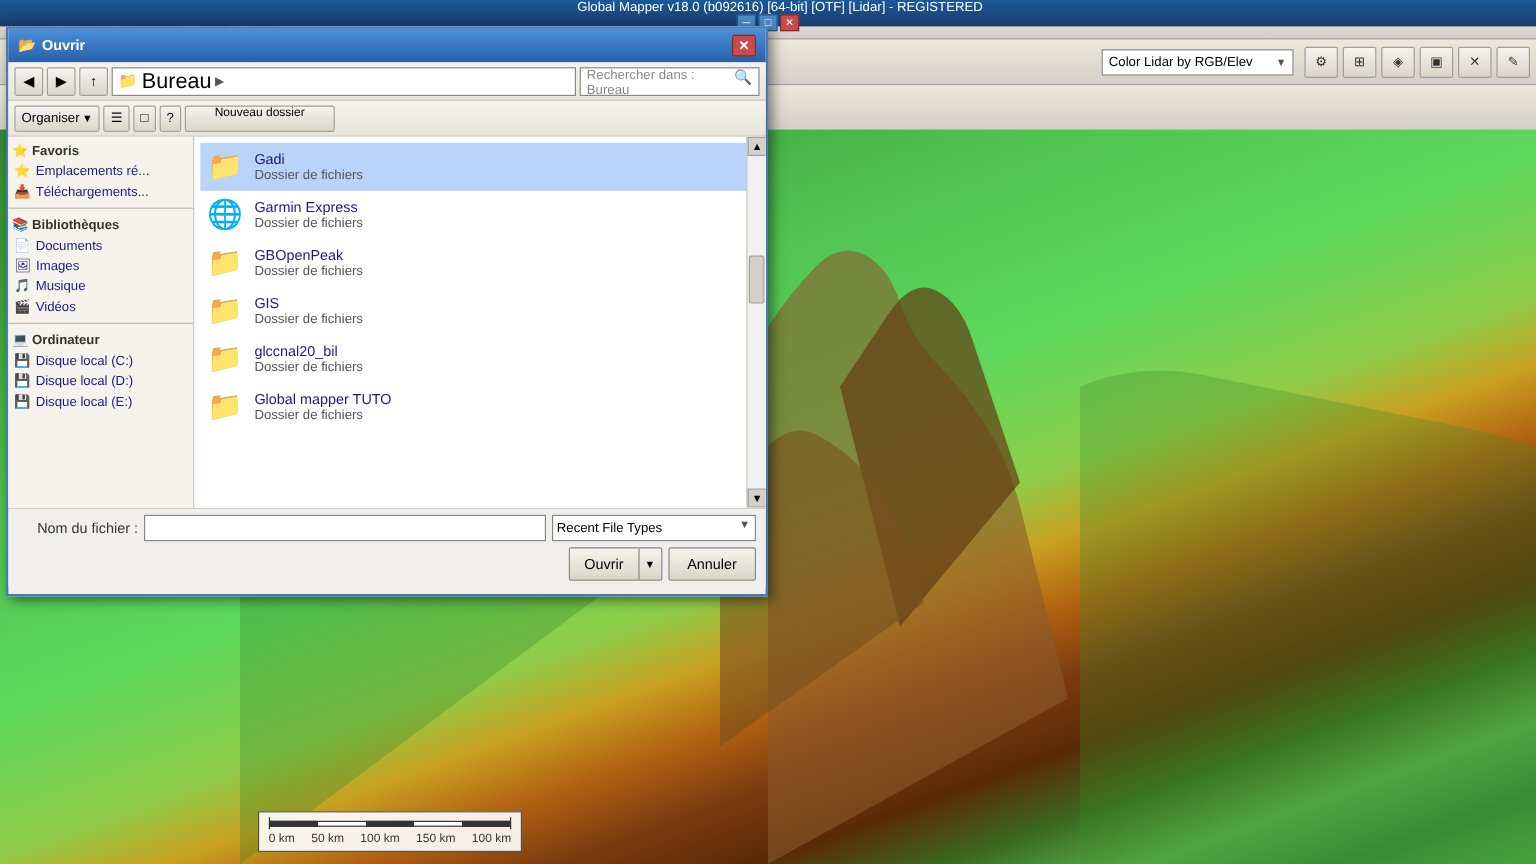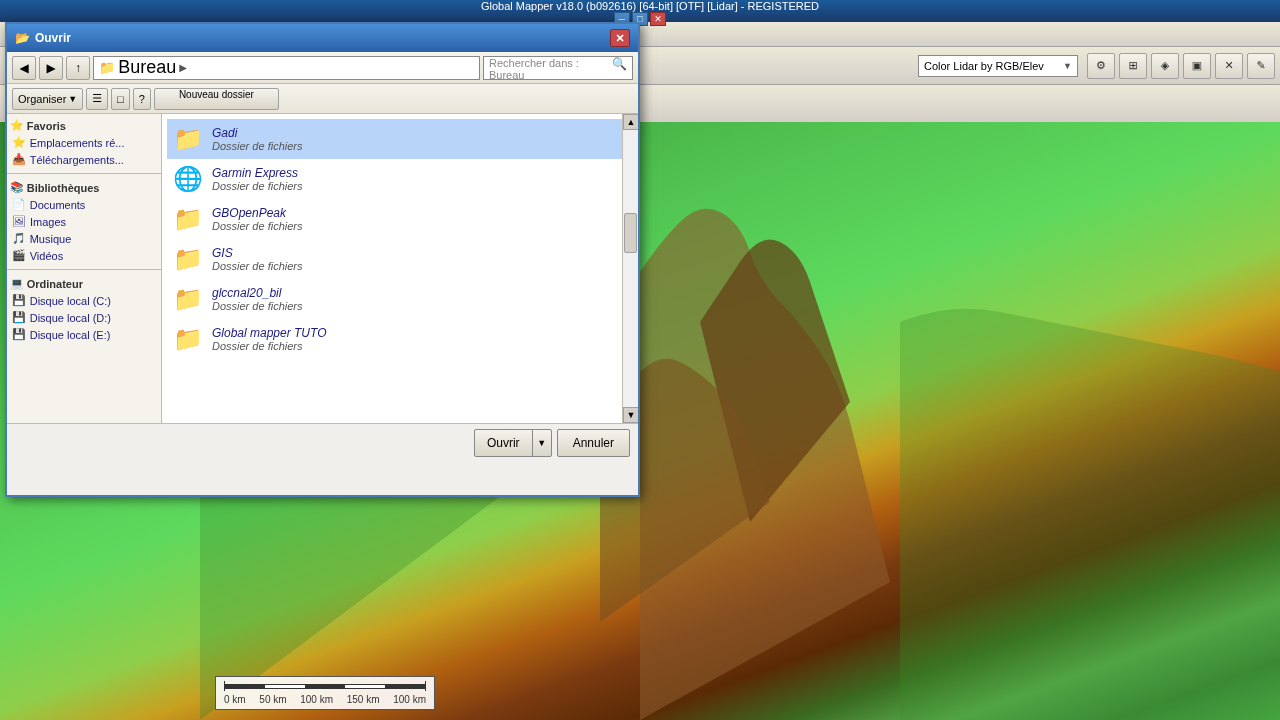--- a/index.html
+++ b/index.html
@@ -27,21 +27,21 @@
     .titlebar-btn {
       width: 16px; height: 14px; background: #4a8ac8;
       border: 1px solid #2a5a88; color: white; font-size: 9px;
       display: flex; align-items: center; justify-content: center; cursor: pointer;
     }
     .titlebar-btn.close { background: #c84a4a; border-color: #882a2a; }
 
     
     .gm-toolbar {
       position: absolute;
-      top: 22px; left: 0; width: 1280px; height: 100px;
+      top: 8px; left: 0; width: 1280px; height: 100px;
       background: #d4d0c8;
       z-index: 50;
     }
     .gm-toolbar-row1 {
       height: 25px;
       background: linear-gradient(to bottom, #ece9d8, #d4d0c8);
       border-bottom: 1px solid #a0a0a0;
       display: flex; align-items: center; padding: 0 5px; gap: 3px;
     }
     .gm-toolbar-row2 {
@@ -190,21 +190,21 @@
     .file-item {
       display: flex; align-items: center; padding: 3px 5px; gap: 8px;
       cursor: pointer; min-height: 40px;
     }
     .file-item.selected { background: #b8d4f8; }
     .file-icon {
       width: 32px; height: 32px; flex-shrink: 0;
       display: flex; align-items: center; justify-content: center;
       font-size: 24px;
     }
-    .file-info { display: flex; flex-direction: column; font-style: italic; }
+    .file-info { display: flex; flex-direction: column; }
     .file-name { font-size: 12px; color: #1a1a80; }
     .file-type { font-size: 11px; color: #555; }
 
     
     .dialog-preview {
       width: 85px;
       background: #f5f3ec;
       border-left: 1px solid #c0bdb0;
       display: flex; flex-direction: column; align-items: center;
       justify-content: center; padding: 5px;
@@ -545,20 +545,27 @@
             <div class="scrollbar-thumb"></div>
           </div>
           <div class="scrollbar-btn">▼</div>
         </div>
       </div>
 
     </div>
 
     <div class="dialog-bottom">
 
+      <div class="dialog-filename-row">
+        <span class="filename-label">Nom du fichier :</span>
+        <input class="filename-input" type="text" value="" style="">
+        <div class="filetype-wrapper">
+          <select class="filetype-select"><option>Recent File Types</option></select>
+        </div>
+      </div>
 
       <div class="dialog-buttons-row">
         <div class="btn-open">
           <div class="btn-open-main">Ouvrir</div>
           <div class="btn-open-arrow">▼</div>
         </div>
         <button class="btn-cancel">Annuler</button>
       </div>
     </div>
   </div>

